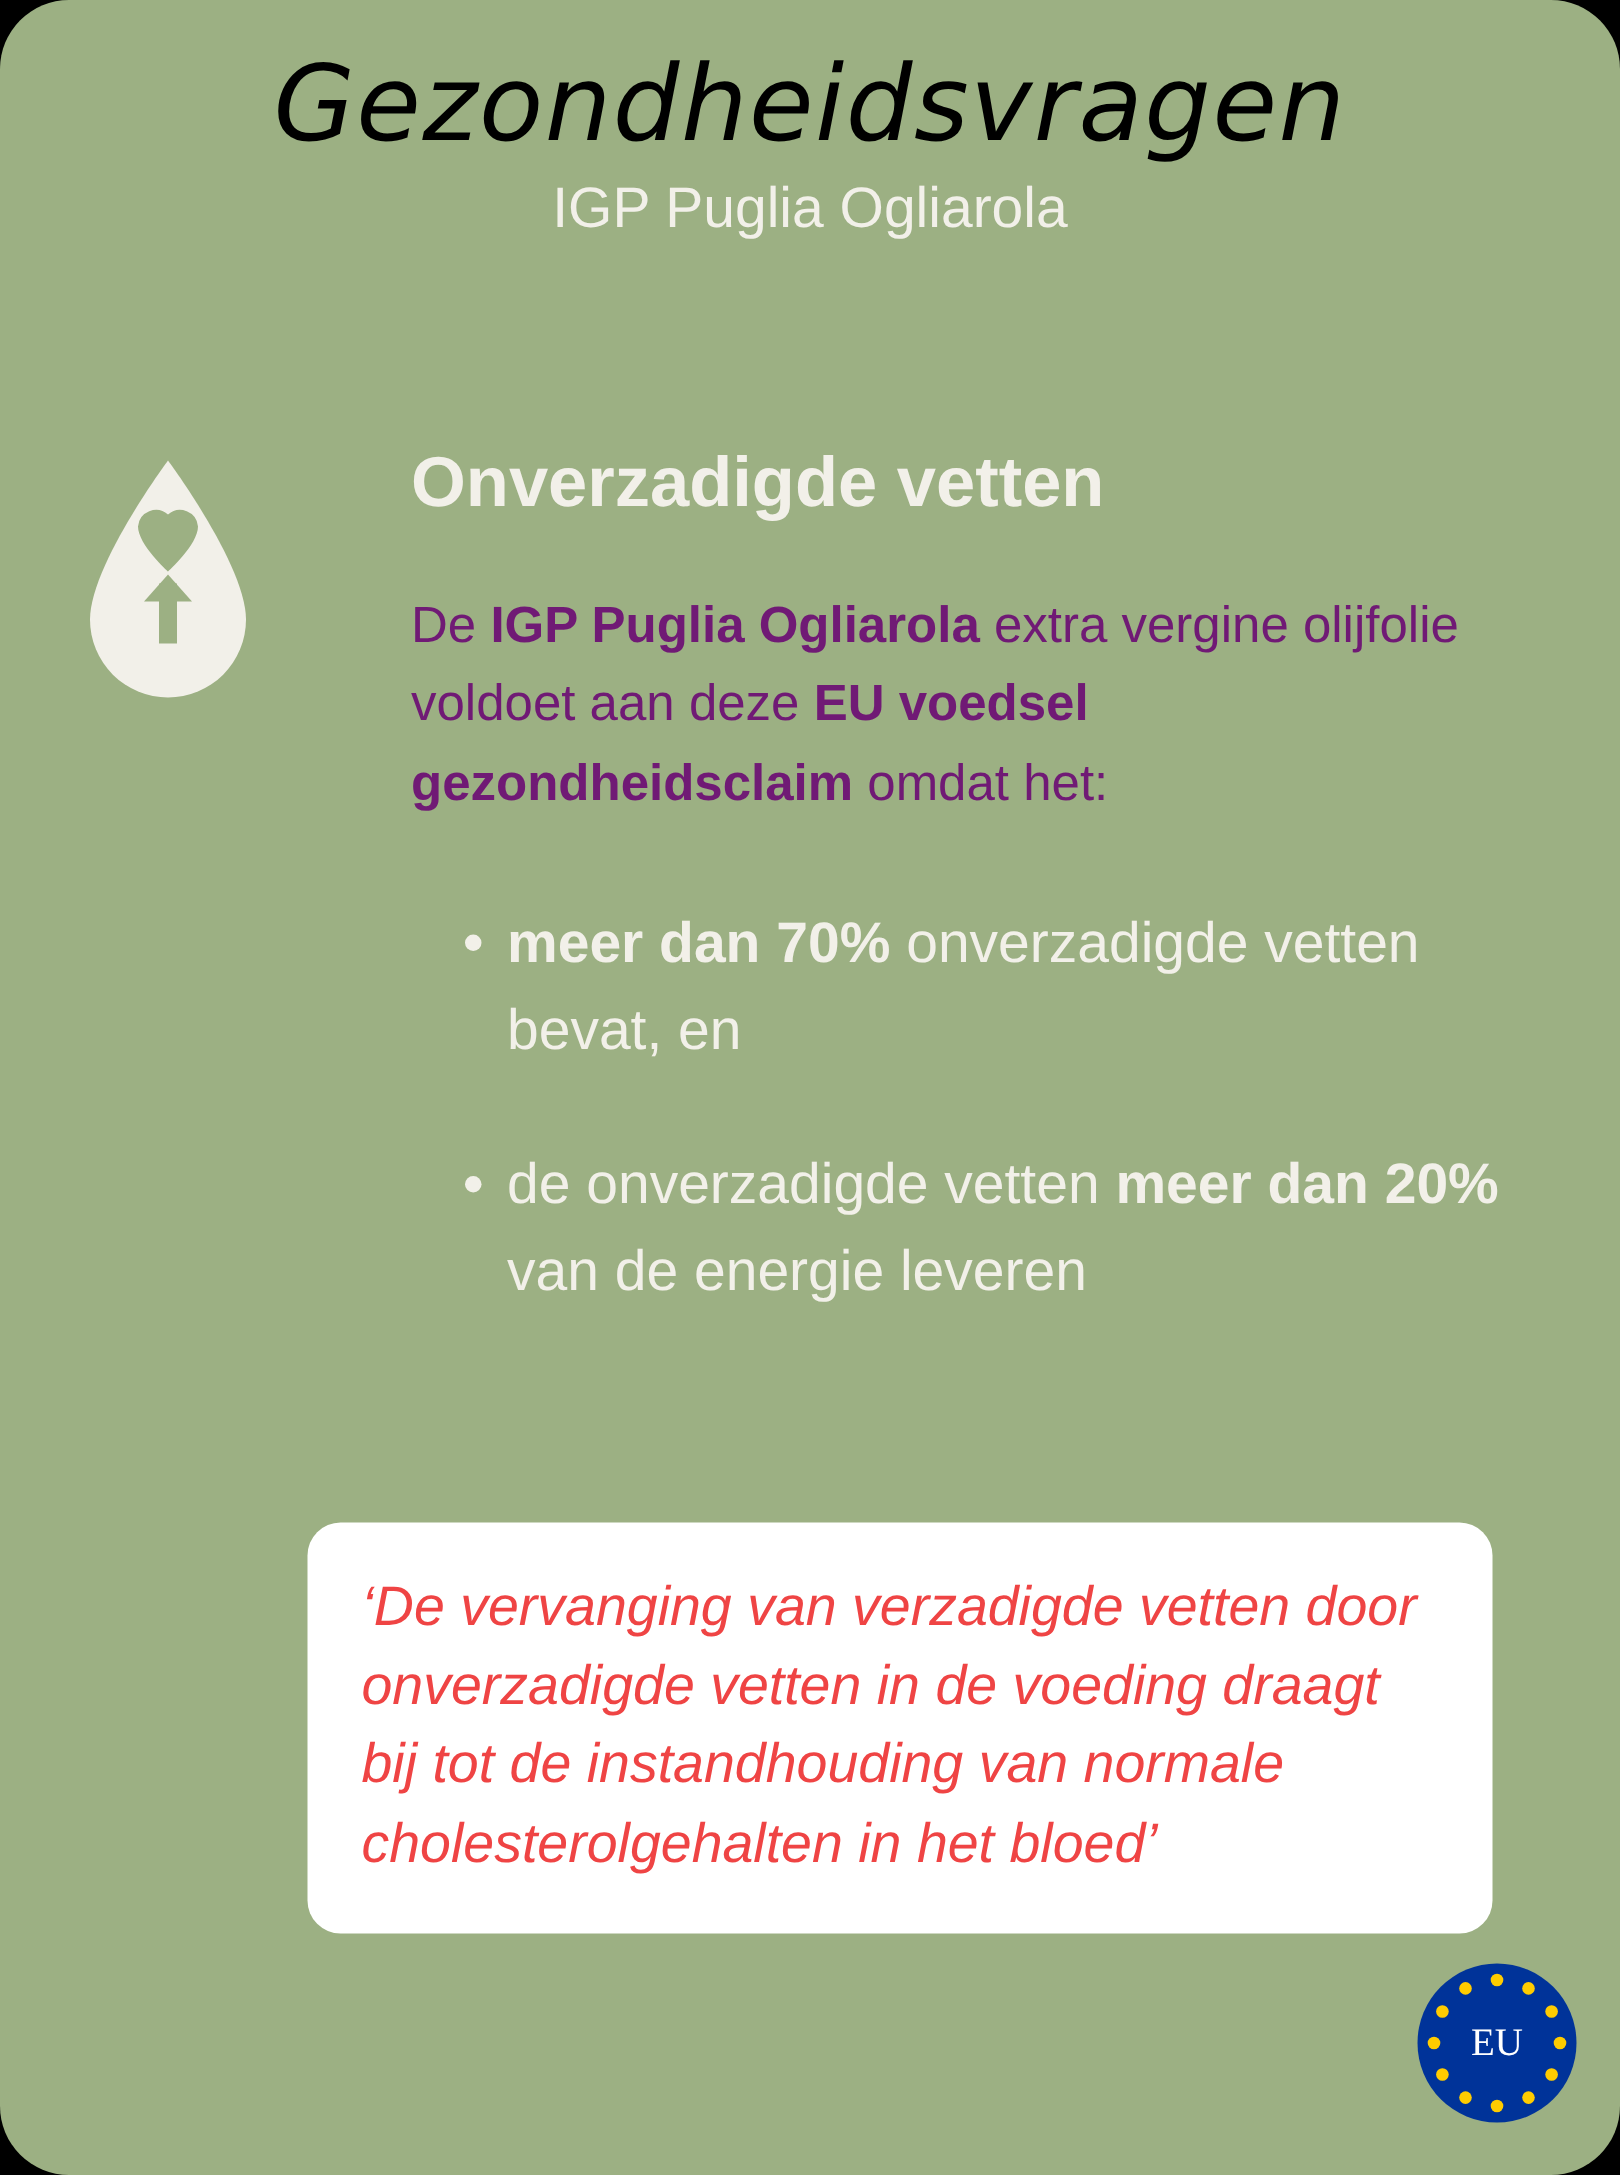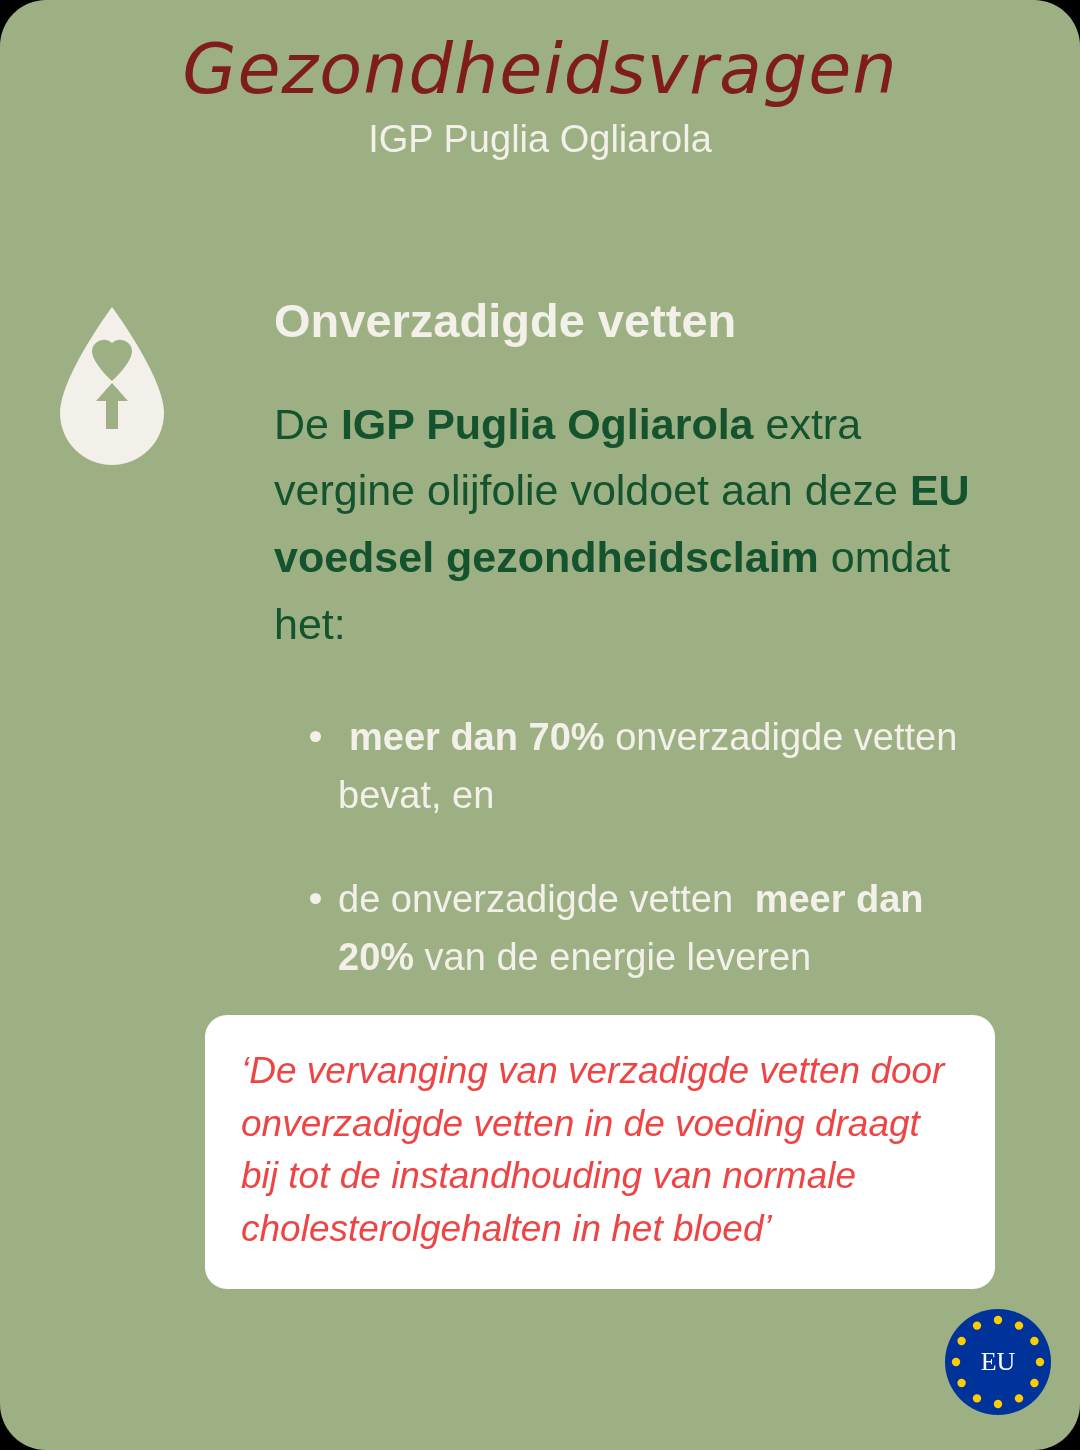--- a/index.html
+++ b/index.html
@@ -30,21 +30,21 @@
   .header {
     padding-top: 34px;
     text-align: center;
   }
   .header-title {
     font-family: "DejaVu Sans", sans-serif;
     font-style: italic;
     font-weight: 400;
     font-size: 70px;
     line-height: 1.0;
-    color: #7f1d1d;
+    color: #000000;
     letter-spacing: 1px;
   }
   .header-subtitle {
     margin-top: 14px;
     font-family: "Liberation Sans", sans-serif;
     font-weight: 400;
     font-size: 38px;
     color: #f2f0e9;
   }
 
@@ -70,41 +70,41 @@
 
   .section-title {
     font-size: 47px;
     font-weight: bold;
     color: #f2f0e9;
     line-height: 1.1;
     margin: 0 0 44px 0;
   }
 
   .paragraph {
-    font-size: 43px;
+    font-size: 34px;
     line-height: 1.55;
-    color: #14532d;
+    color: #701a75;
     margin: 0;
   }
   .paragraph b { font-weight: bold; }
 
   .bullets {
     margin: 52px 0 0 0;
     padding: 0;
     list-style: none;
   }
   .bullets li {
     position: relative;
     padding-left: 64px;
     font-size: 38px;
     line-height: 1.52;
     color: #f2f0e9;
     margin-bottom: 46px;
   }
-  .bullets li b { font-weight: bold; margin-left: 11px; }
+  .bullets li b { font-weight: bold; }
   .bullet-dot {
     position: absolute;
     left: 36px;
     top: 22px;
     width: 11px;
     height: 11px;
     border-radius: 50%;
     background: #f2f0e9;
   }
 

